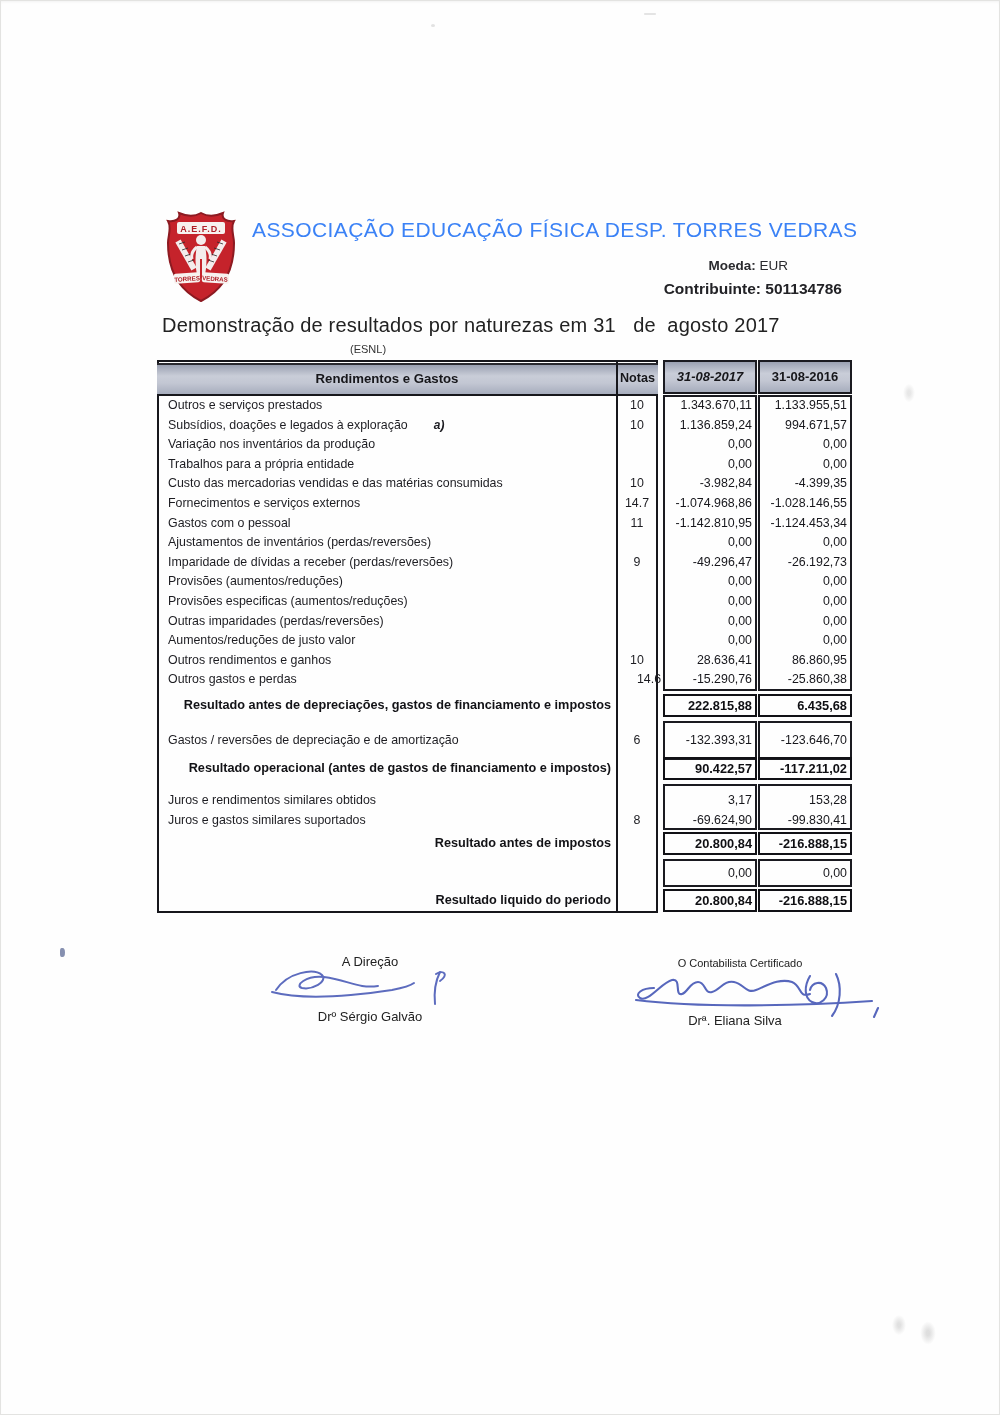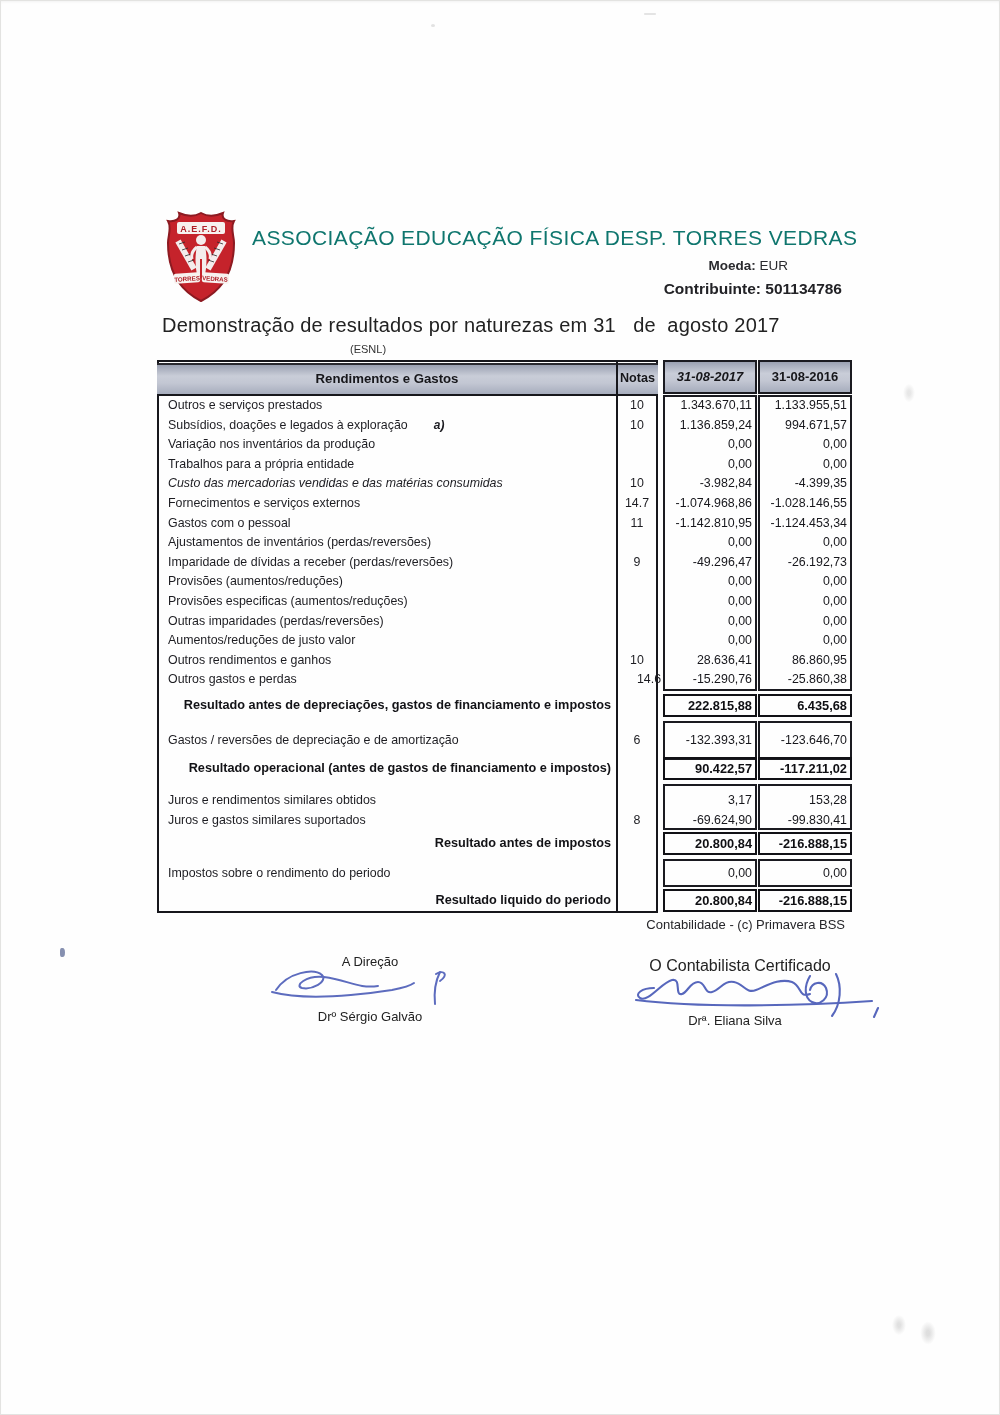--- a/index.html
+++ b/index.html
@@ -5,22 +5,22 @@
   html,body{margin:0;padding:0;background:#e9e9e9;}
   .sheet{
     position:relative;width:1000px;height:1415px;margin:0 auto;
     background:#fefefe;overflow:hidden;color:#1b1b1f;
     font-family:"Liberation Sans", sans-serif;
     box-shadow:inset 0 0 0 1px #e3e3e1, inset 0 2px 3px rgba(0,0,0,.05);
   }
   
   .logo{position:absolute;left:164px;top:211px;width:74px;height:92px;}
   .org-name{
-    position:absolute;left:252px;top:226px;width:640px;
-    font-size:21px;letter-spacing:.4px;color:#0f766e;white-space:nowrap;
+    position:absolute;left:252px;top:218px;width:640px;
+    font-size:21px;letter-spacing:.4px;color:#3b82f6;white-space:nowrap;
   }
   .currency-line{position:absolute;top:258px;left:0;width:788px;text-align:right;font-size:13.5px;color:#2a2a2e;}
   .currency-line b{font-weight:bold;}
   .taxpayer-line{position:absolute;top:280px;left:0;width:842px;text-align:right;font-size:15.5px;font-weight:bold;color:#222226;}
   .doc-title{
     position:absolute;left:162px;top:314px;font-size:20px;color:#222;
     white-space:pre;letter-spacing:.2px;
   }
   .doc-subtitle{position:absolute;left:350px;top:343px;font-size:11px;color:#333;}
   
@@ -46,21 +46,21 @@
   .rlabel{position:absolute;left:2px;width:452px;padding-left:9px;font-size:12.4px;white-space:nowrap;color:#1d1d22;}
   .rlabel .sfx{font-style:italic;font-weight:bold;margin-left:26px;font-size:12px;}
   .rlabel.total{font-weight:bold;text-align:right;padding:0 6px 0 0;width:452px;font-size:12.7px;color:#121216;}
   .rnote{position:absolute;left:461px;width:38px;text-align:center;font-size:12.4px;color:#1d1d22;}
   .rval{position:absolute;text-align:right;padding-right:5px;font-size:12.4px;box-sizing:border-box;color:#17171c;white-space:nowrap;}
   .rval.total{font-weight:bold;font-size:12.8px;color:#0f0f13;}
   .software-credit{position:absolute;left:0;top:917px;width:845px;text-align:right;font-size:13px;color:#26262a;}
   
   .sig-title-left{position:absolute;left:280px;top:954px;width:180px;text-align:center;font-size:13px;color:#222;}
   .sig-name-left{position:absolute;left:280px;top:1009px;width:180px;text-align:center;font-size:13px;color:#222;}
-  .sig-title-right{position:absolute;left:640px;top:957px;width:200px;text-align:center;font-size:16px;color:#222;}
+  .sig-title-right{position:absolute;left:640px;top:957px;width:200px;text-align:center;font-size:11px;color:#222;}
   .sig-name-right{position:absolute;left:640px;top:1013px;width:190px;text-align:center;font-size:13px;color:#222;}
   .sig-svg-left{position:absolute;left:262px;top:962px;}
   .sig-svg-right{position:absolute;left:628px;top:966px;}
   
   .noise{position:absolute;border-radius:50%;pointer-events:none;}
 </style>
 </head>
 <body>
 
 <div class="sheet">
@@ -132,21 +132,21 @@
       <div class="rlabel" style="top: 55.6px; height: 19.6px; line-height: 19.6px;">Subsídios, doações e legados à exploração<span class="sfx">a)</span></div>
       <div class="rnote" style="top: 55.6px; height: 19.6px; line-height: 19.6px;">10</div>
       <div class="rval" style="left: 506px; top: 55.6px; width: 94px; height: 19.6px; line-height: 19.6px;">1.136.859,24</div>
       <div class="rval" style="left: 601px; top: 55.6px; width: 94px; height: 19.6px; line-height: 19.6px;">994.671,57</div>
       <div class="rlabel" style="top: 75.2px; height: 19.6px; line-height: 19.6px;">Variação nos inventários da produção</div>
       <div class="rval" style="left: 506px; top: 75.2px; width: 94px; height: 19.6px; line-height: 19.6px;">0,00</div>
       <div class="rval" style="left: 601px; top: 75.2px; width: 94px; height: 19.6px; line-height: 19.6px;">0,00</div>
       <div class="rlabel" style="top: 94.8px; height: 19.6px; line-height: 19.6px;">Trabalhos para a própria entidade</div>
       <div class="rval" style="left: 506px; top: 94.8px; width: 94px; height: 19.6px; line-height: 19.6px;">0,00</div>
       <div class="rval" style="left: 601px; top: 94.8px; width: 94px; height: 19.6px; line-height: 19.6px;">0,00</div>
-      <div class="rlabel" style="top: 114.4px; height: 19.6px; line-height: 19.6px; font-style: italic;">Custo das mercadorias vendidas e das matérias consumidas</div>
+      <div class="rlabel" style="top: 114.4px; height: 19.6px; line-height: 19.6px;">Custo das mercadorias vendidas e das matérias consumidas</div>
       <div class="rnote" style="top: 114.4px; height: 19.6px; line-height: 19.6px;">10</div>
       <div class="rval" style="left: 506px; top: 114.4px; width: 94px; height: 19.6px; line-height: 19.6px;">-3.982,84</div>
       <div class="rval" style="left: 601px; top: 114.4px; width: 94px; height: 19.6px; line-height: 19.6px;">-4.399,35</div>
       <div class="rlabel" style="top: 134px; height: 19.6px; line-height: 19.6px;">Fornecimentos e serviços externos</div>
       <div class="rnote" style="top: 134px; height: 19.6px; line-height: 19.6px;">14.7</div>
       <div class="rval" style="left: 506px; top: 134px; width: 94px; height: 19.6px; line-height: 19.6px;">-1.074.968,86</div>
       <div class="rval" style="left: 601px; top: 134px; width: 94px; height: 19.6px; line-height: 19.6px;">-1.028.146,55</div>
       <div class="rlabel" style="top: 153.6px; height: 19.6px; line-height: 19.6px;">Gastos com o pessoal</div>
       <div class="rnote" style="top: 153.6px; height: 19.6px; line-height: 19.6px;">11</div>
       <div class="rval" style="left: 506px; top: 153.6px; width: 94px; height: 19.6px; line-height: 19.6px;">-1.142.810,95</div>
@@ -191,29 +191,27 @@
       <div class="rlabel" style="top: 431px; height: 19.6px; line-height: 19.6px;">Juros e rendimentos similares obtidos</div>
       <div class="rval" style="left: 506px; top: 431px; width: 94px; height: 19.6px; line-height: 19.6px;">3,17</div>
       <div class="rval" style="left: 601px; top: 431px; width: 94px; height: 19.6px; line-height: 19.6px;">153,28</div>
       <div class="rlabel" style="top: 450.6px; height: 19.6px; line-height: 19.6px;">Juros e gastos similares suportados</div>
       <div class="rnote" style="top: 450.6px; height: 19.6px; line-height: 19.6px;">8</div>
       <div class="rval" style="left: 506px; top: 450.6px; width: 94px; height: 19.6px; line-height: 19.6px;">-69.624,90</div>
       <div class="rval" style="left: 601px; top: 450.6px; width: 94px; height: 19.6px; line-height: 19.6px;">-99.830,41</div>
       <div class="rlabel total" style="top: 472px; height: 23px; line-height: 23px;">Resultado antes de impostos</div>
       <div class="rval total" style="left: 506px; top: 472px; width: 94px; height: 23px; line-height: 23px;">20.800,84</div>
       <div class="rval total" style="left: 601px; top: 472px; width: 94px; height: 23px; line-height: 23px;">-216.888,15</div>
-      <div class="rlabel" style="top: 499px; height: 28px; line-height: 28px;">Impostos sobre o rendimento do periodo</div>
       <div class="rval" style="left: 506px; top: 499px; width: 94px; height: 28px; line-height: 28px;">0,00</div>
       <div class="rval" style="left: 601px; top: 499px; width: 94px; height: 28px; line-height: 28px;">0,00</div>
       <div class="rlabel total" style="top: 529px; height: 23px; line-height: 23px;">Resultado liquido do periodo</div>
       <div class="rval total" style="left: 506px; top: 529px; width: 94px; height: 23px; line-height: 23px;">20.800,84</div>
       <div class="rval total" style="left: 601px; top: 529px; width: 94px; height: 23px; line-height: 23px;">-216.888,15</div>
     </div>
 
-  <div class="software-credit">Contabilidade - (c) Primavera BSS</div>
 
   <div class="sig-title-left">A Direção</div>
   <svg class="sig-svg-left" width="205" height="48" viewBox="0 0 205 48">
     <g fill="none" stroke="#4153b4" stroke-width="2" stroke-linecap="round" opacity=".85">
       <path d="M14,28 C26,10 52,6 60,13 C66,20 50,28 40,26 C32,24 44,13 62,15 C86,18 96,27 116,24"></path>
       <path d="M10,30 C40,38 90,34 130,28 C140,26 148,24 152,21"></path>
       <path d="M178,10 C173,20 172,32 173,42"></path>
       <path d="M174,12 C182,7 187,13 178,19"></path>
     </g>
   </svg>

